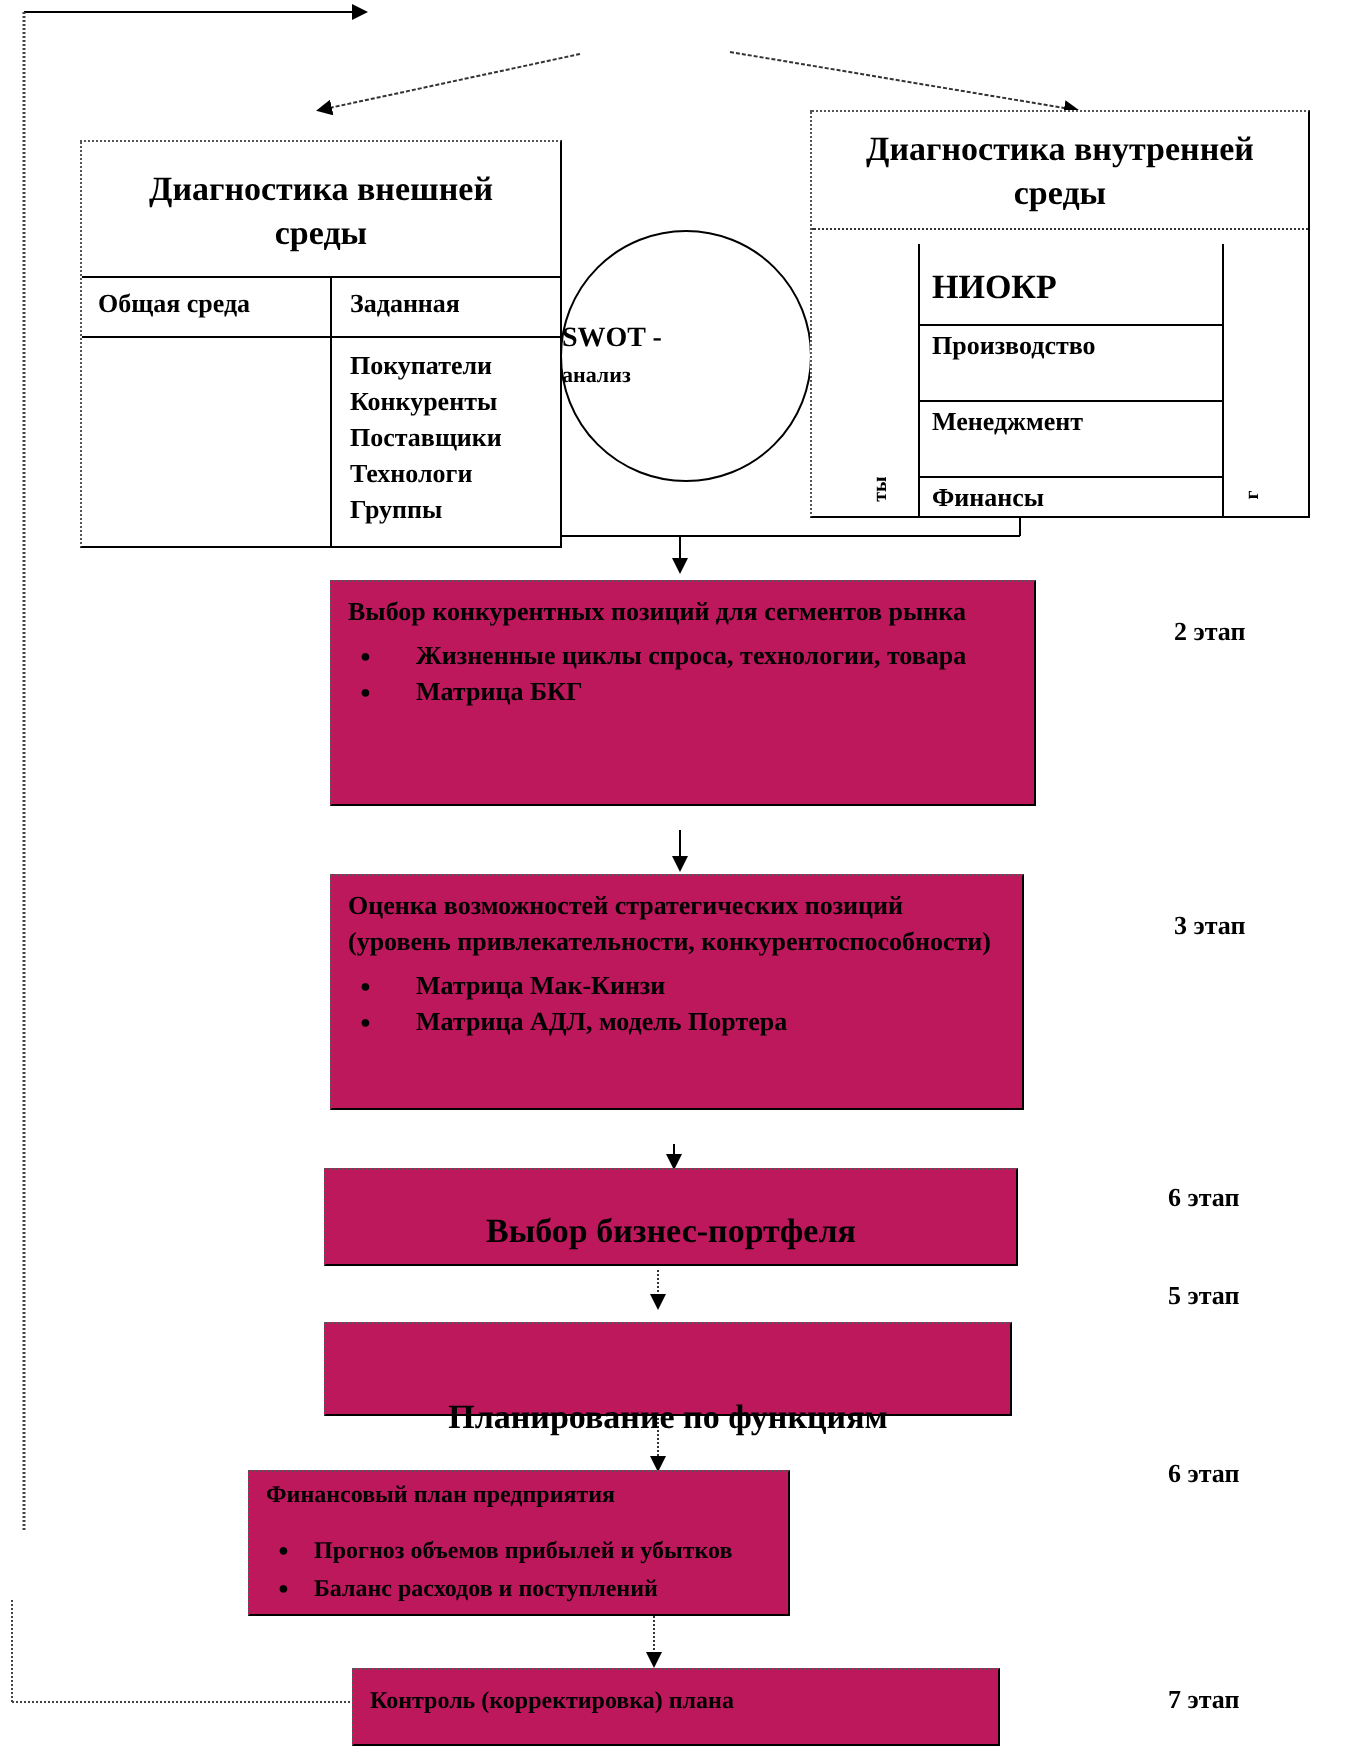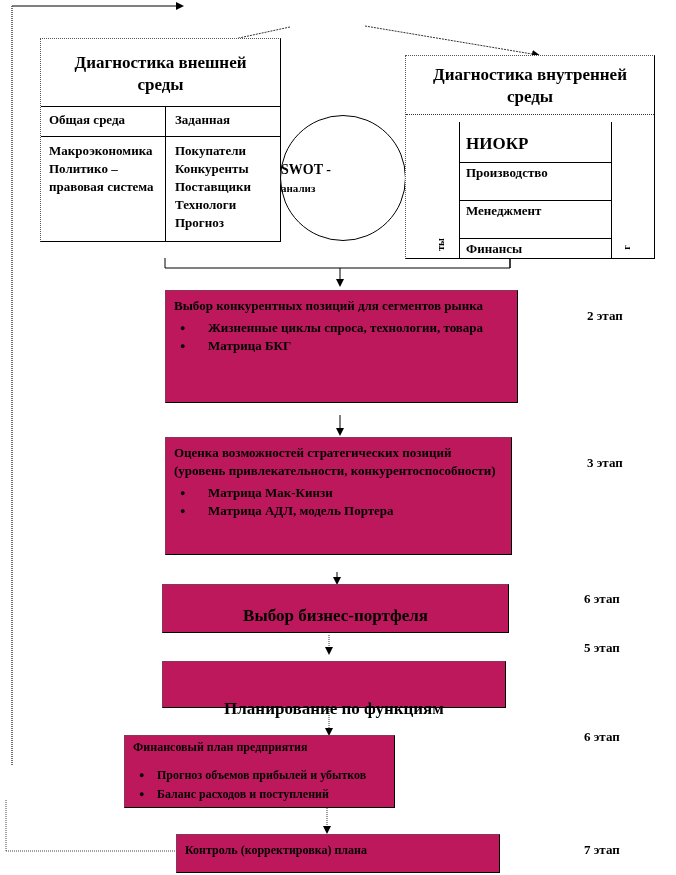--- a/index.html
+++ b/index.html
@@ -46,37 +46,33 @@
     <line x1="165" y1="268" x2="510" y2="268" stroke="#000" stroke-width="1"></line>
     <line x1="340" y1="268" x2="340" y2="285" stroke="#000" stroke-width="1" marker-end="url(#arr)"></line>
   </g>
   <line x1="340" y1="415" x2="340" y2="434" stroke="#000" stroke-width="1" marker-end="url(#arr)"></line>
   <line x1="337" y1="572" x2="337" y2="583" stroke="#000" stroke-width="1" marker-end="url(#arr)"></line>
   <line x1="329" y1="635" x2="329" y2="653" stroke="#333" stroke-width="1" stroke-dasharray="1,1" marker-end="url(#arr)"></line>
   <line x1="329" y1="709" x2="329" y2="734" stroke="#333" stroke-width="1" stroke-dasharray="1,1" marker-end="url(#arr)"></line>
   <line x1="327" y1="806" x2="327" y2="832" stroke="#333" stroke-width="1" stroke-dasharray="1,1" marker-end="url(#arr)"></line>
 </svg>
 
-<div class="abs" style="left:40px; top:38px; width:241px; height:204px; border:1px solid #000; border-top:1px dotted #555; border-left:1px dotted #555; background:#fff;">
+<div class="abs" style="left:40px; top:70px; width:241px; height:204px; border:1px solid #000; border-top:1px dotted #555; border-left:1px dotted #555; background:#fff;">
   <div class="cell title-lg" style="left:0; top:13px; width:239px; padding:0 10px;">Диагностика внешней среды</div>
   <div class="cell" style="left:0; top:67px; width:239px; border-top:1.5px solid #000;"></div>
   <div class="cell txt" style="left:8px; top:72px;">Общая среда</div>
   <div class="cell txt" style="left:134px; top:72px;">Заданная</div>
   <div class="cell" style="left:0; top:97px; width:239px; border-top:1.5px solid #000;"></div>
   <div class="cell" style="left:124px; top:67px; height:136px; border-left:1px solid #000;"></div>
-  <div class="cell txt" style="left:8px; top:103px; width:112px;">
-    <div>Макроэкономика</div>
-    <div>Политико – правовая система</div>
-  </div>
   <div class="cell txt" style="left:134px; top:103px; width:104px;">
     <div>Покупатели</div>
     <div>Конкуренты</div>
     <div>Поставщики</div>
     <div>Технологи</div>
-    <div>Прогноз</div>
+    <div>Группы</div>
   </div>
 </div>
 
 <div class="circle" style="left:280px; top:115px; width:124px; height:124px;">
   <div class="b" style="font-size:14px; line-height:20px;">SWOT -</div>
   <div class="b" style="font-size:11px; line-height:16px;">анализ</div>
 </div>
 
 <div class="abs" style="left:405px; top:55px; width:250px; height:204px; border:1px solid #000; border-left:1px dotted #555; border-top:1px dotted #555; background:#fff;">
   <div class="cell title-lg" style="left:0; top:8px; width:248px; padding:0 4px;">Диагностика внутренней среды</div>

